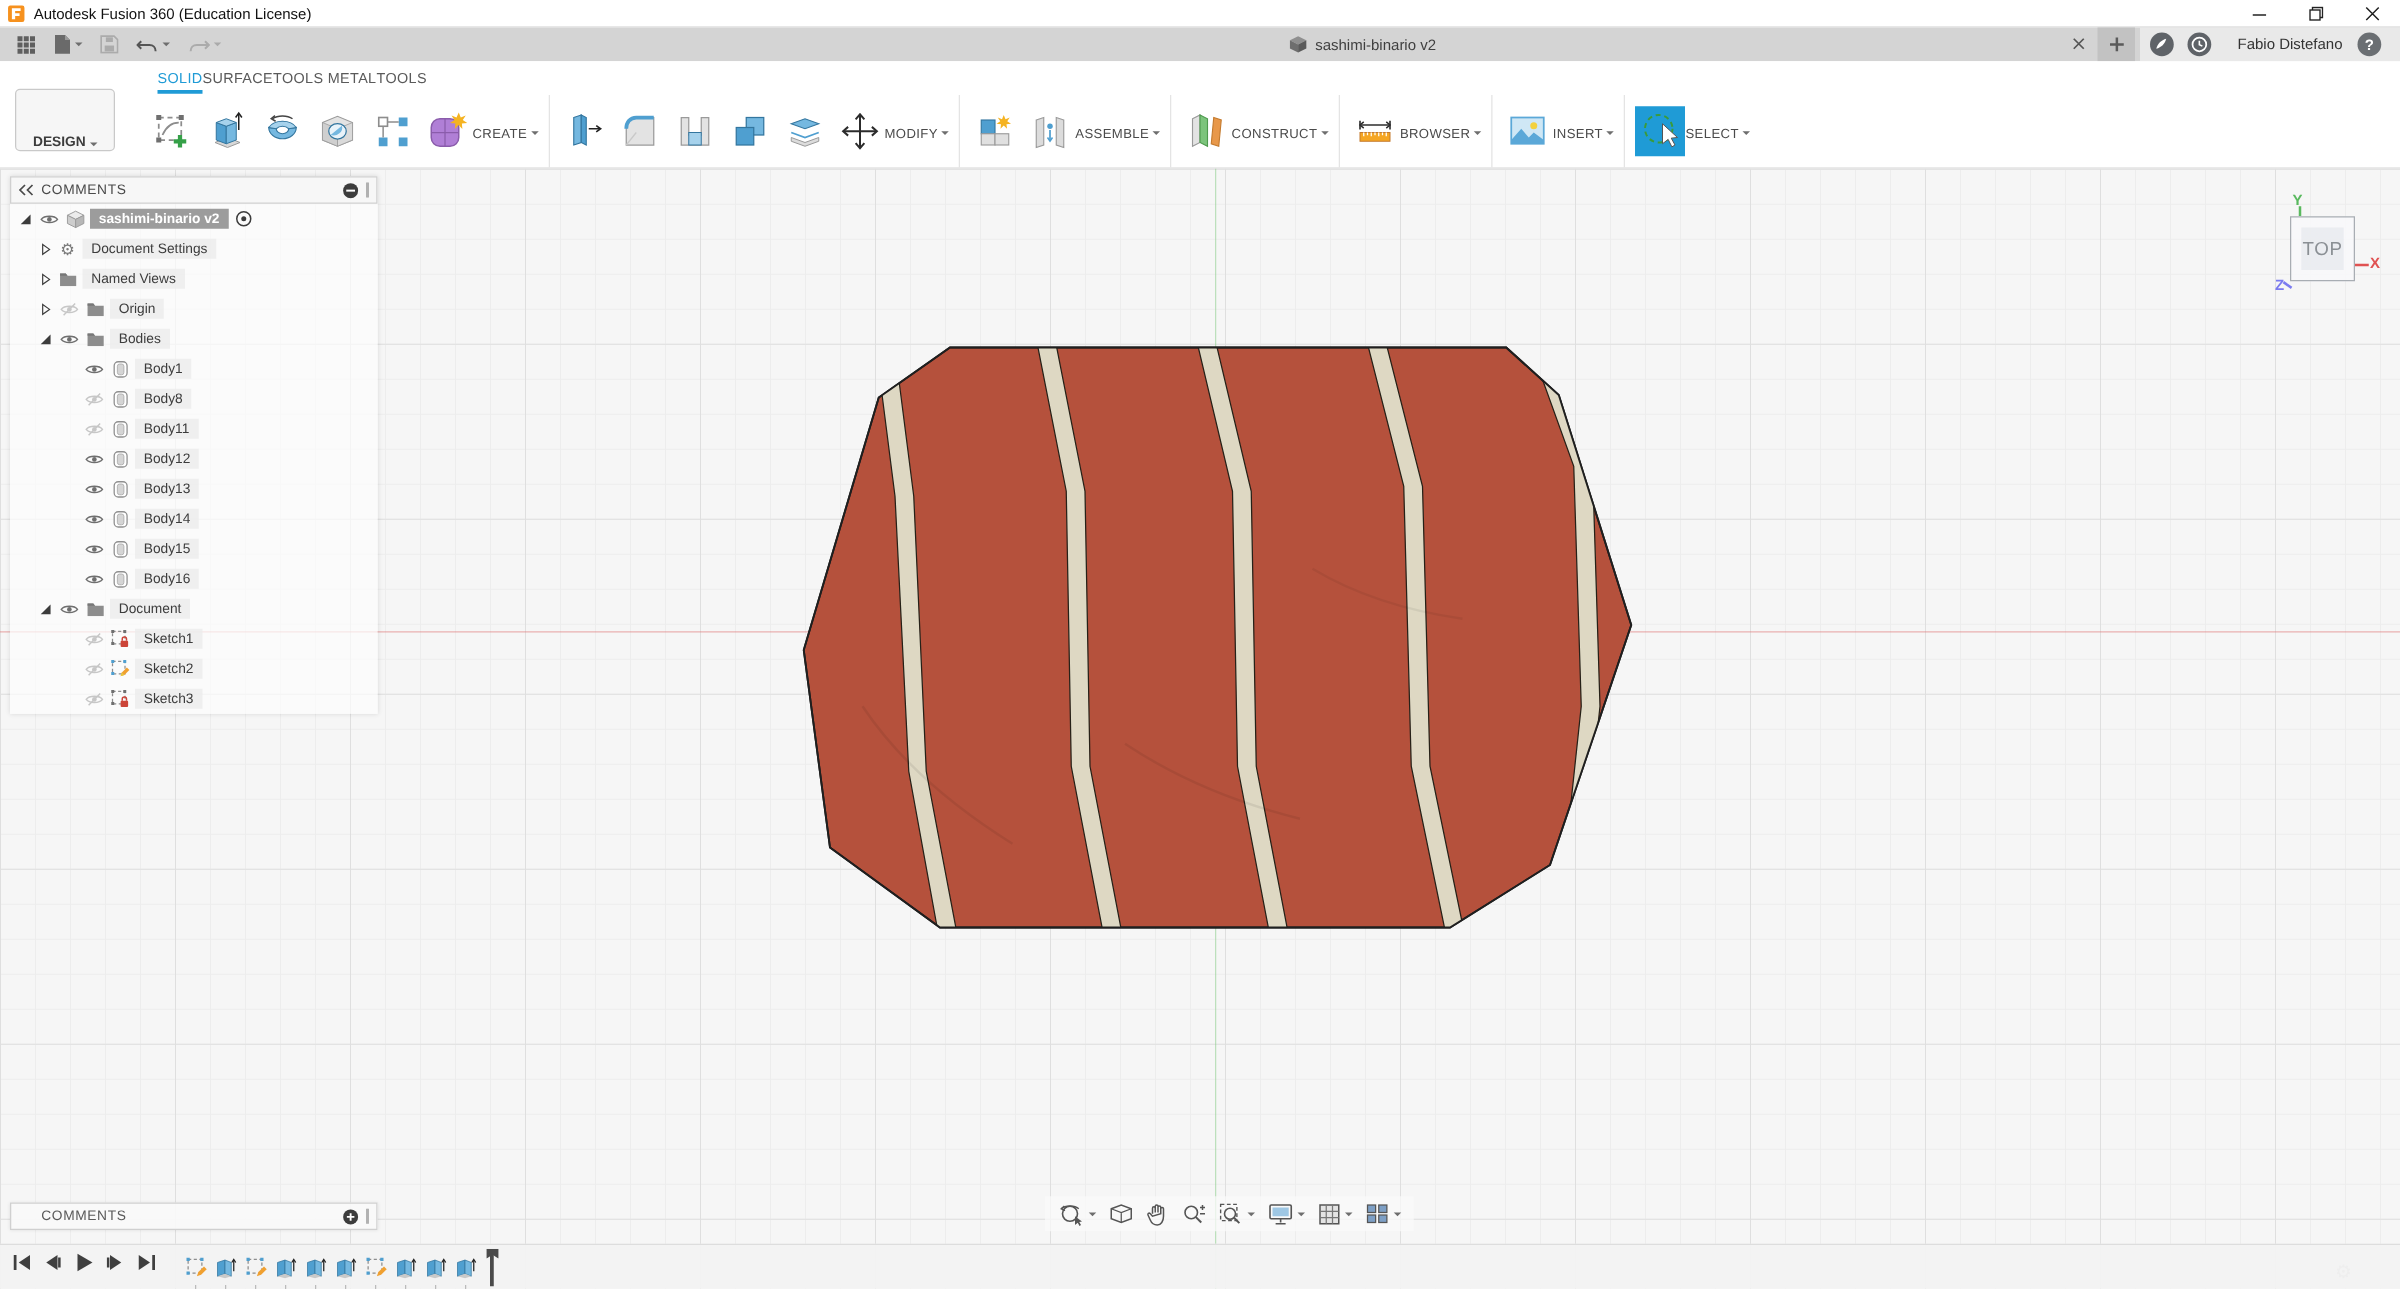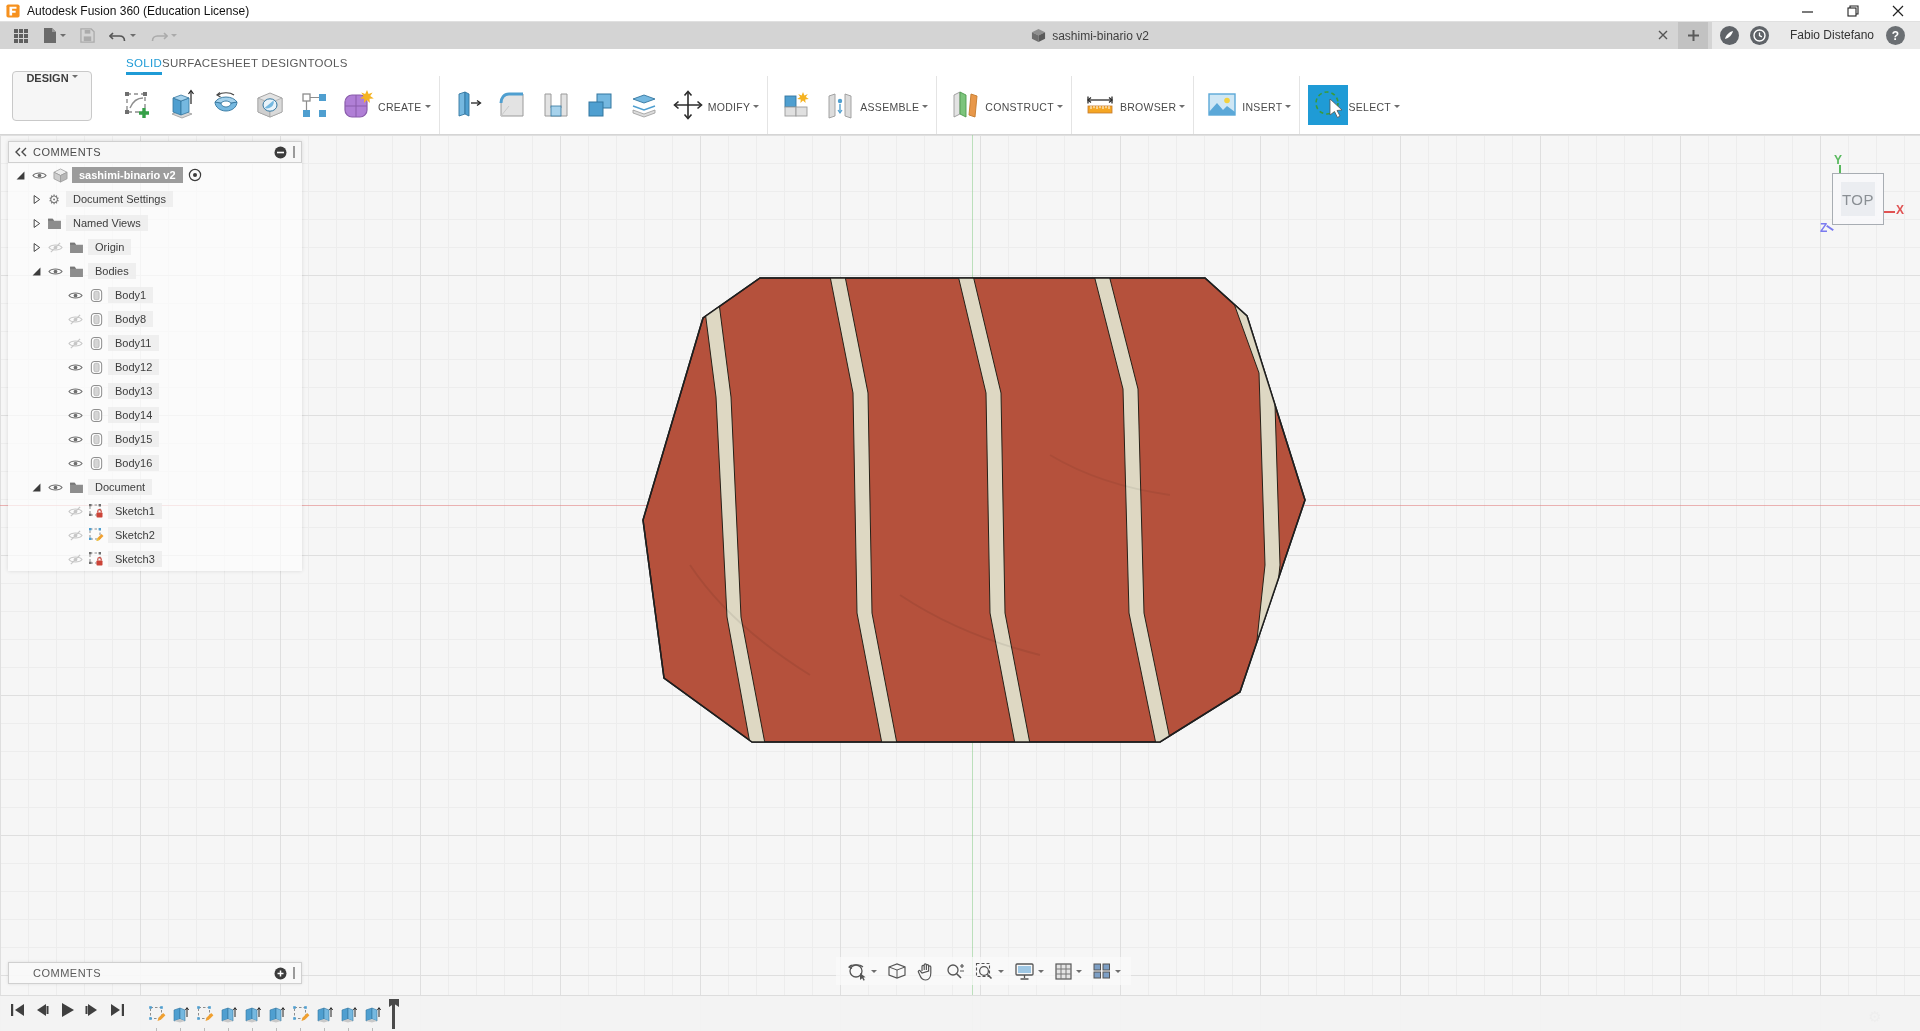--- a/index.html
+++ b/index.html
@@ -24,21 +24,21 @@
   #tabclose { position:absolute; top:2px; left:1652px; width:22px; height:22px; display:flex; align-items:center; justify-content:center; }
   #tabnew { position:absolute; top:0; left:1678px; width:30px; height:27px; background:#c2c2c2; display:flex; align-items:center; justify-content:center; }
   .rndicon { width:19px; height:19px; border-radius:50%; background:#5f6368; position:relative; }
   #extbtn { position:absolute; top:4px; left:1720px; }
   #clockbtn { position:absolute; top:4px; left:1750px; }
   #username { position:absolute; top:6px; left:1790px; font-size:12px; color:#333; }
   #helpbtn { position:absolute; top:4px; left:1886px; width:19px; height:19px; border-radius:50%; background:#6b6f73; color:#fff; font-size:12px; font-weight:bold; display:flex; align-items:center; justify-content:center; }
 
   
   #ribbon { position:absolute; top:49px; left:0; width:1920px; height:86px; background:#ffffff; border-bottom:1px solid #d5d5d5; }
-  #designbtn { position:absolute; top:22px; left:12px; width:80px; height:50px; background:#f6f6f6; border:1px solid #c9c9c9; border-radius:4px; display:flex; align-items:flex-start; justify-content:center; font-size:11px; color:#3c3c3c; font-weight:bold; }
+  #designbtn { position:absolute; top:22px; left:12px; width:80px; height:50px; background:#f6f6f6; border:1px solid #c9c9c9; border-radius:4px; display:flex; align-items:flex-end; justify-content:center; font-size:11px; color:#3c3c3c; font-weight:bold; }
   #rtabs { position:absolute; top:8px; left:126px; display:flex; height:18px; }
   .rtab { font-size:11.5px; color:#5a5a5a; letter-spacing:.3px; padding-bottom:3px; }
   .rtab.active { color:#1f9bd6; border-bottom:3px solid #1f9bd6; }
   #groups { position:absolute; top:27px; left:110px; display:flex; height:58px; }
   .group { display:flex; flex-direction:row; align-items:center; border-right:1px solid #e4e4e4; padding:0 8px; }
   .group:last-child { border-right:none; }
   .gicons { display:flex; align-items:center; gap:4px; height:42px; }
   .glabel { font-size:10.5px; color:#4a4a4a; letter-spacing:.3px; display:flex; align-items:center; margin-top:3px; }
   .tool { width:40px; height:40px; display:flex; align-items:center; justify-content:center; }
   .tool.sel { background:#1f9bd6; }
@@ -211,21 +211,21 @@
 </div>
 
 <div id="ribbon">
   <div id="designbtn">
     <span>DESIGN</span>
     <span class="caret"></span>
   </div>
   <div id="rtabs">
     <span class="rtab active">SOLID</span>
     <span class="rtab">SURFACE</span>
-    <span class="rtab">SHEET DESIGN</span>
+    <span class="rtab">TOOLS METAL</span>
     <span class="rtab">TOOLS</span>
   </div>
   <div id="groups">
 
     <div class="group">
       <div class="gicons">
         <div class="tool">
             <svg width="32" height="32" viewBox="0 0 32 32">
               <rect x="5" y="5" width="18" height="18" fill="none" stroke="#8d8d8d" stroke-width="1.4" stroke-dasharray="4 3"></rect>
               <rect x="3" y="3" width="4" height="4" fill="#6f6f6f"></rect>

